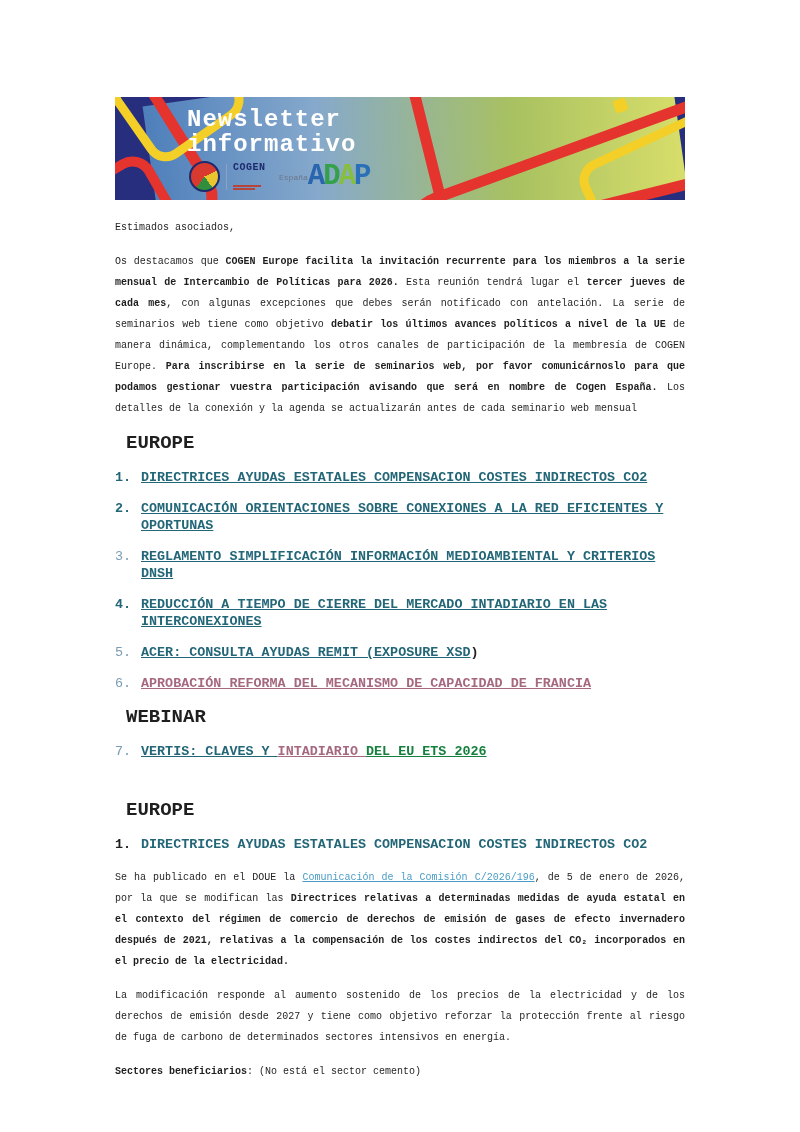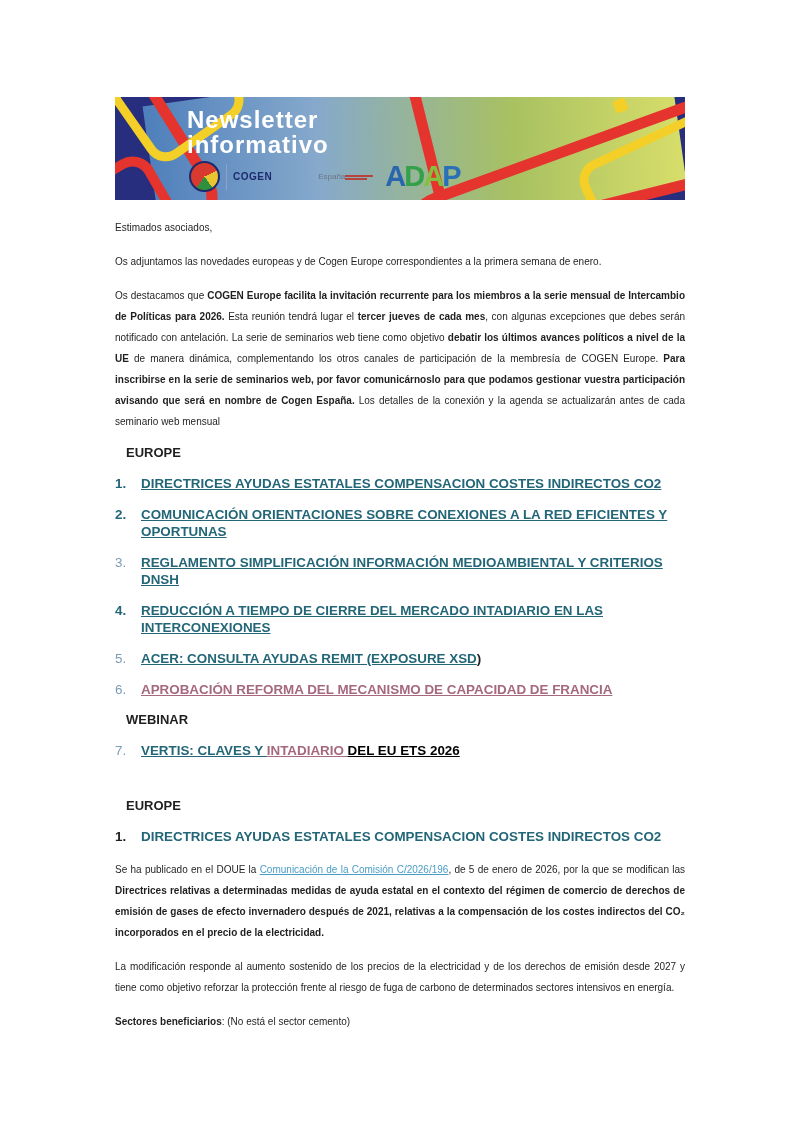--- a/index.html
+++ b/index.html
@@ -1,17 +1,17 @@
 <!DOCTYPE html>
 <html lang="es"><head>
 <meta charset="utf-8">
 <style>
   html,body{margin:0;padding:0;background:#ffffff;}
   .page{position:relative;width:780px;height:1132px;background:#ffffff;overflow:hidden;
-        font-family:Liberation Sans, sans-serif;color:#1f1f1f;}
+        font-family:Liberation Mono, monospace;color:#1f1f1f;}
   .content{position:absolute;left:115px;top:97px;width:570px;}
 
   
   .banner{position:relative;height:103px;background:#272e7d;overflow:hidden;margin-bottom:17px;}
   .banner .shape{position:absolute;box-sizing:border-box;}
   .grad{left:36px;top:-28px;width:528px;height:158px;transform:rotate(-8deg);
         background:linear-gradient(96deg,#4e7fbb 0%,#86a9cc 32%,#a8c161 68%,#d8de6a 100%);}
   .red-rect{border:11px solid #e5332e;border-radius:40px;background:transparent;}
   .yel-rect{border:9px solid #f4cf27;border-radius:22px;background:transparent;}
   .red-left{left:-185px;top:-70px;width:250px;height:270px;transform:rotate(-32deg);}
@@ -21,36 +21,36 @@
   .yel-left{left:6px;top:-52px;width:112px;height:102px;transform:rotate(-35deg);}
   .yel-right{right:-62px;top:34px;width:150px;height:150px;transform:rotate(-25deg);}
   .yel-dot{right:58px;top:2px;width:13px;height:13px;background:#f4cf27;border-radius:3px;transform:rotate(-20deg);}
   .banner-title{position:absolute;left:72px;top:10px;color:#ffffff;font-weight:800;
                 font-size:24px;line-height:25px;letter-spacing:1px;}
   .logo-row{position:absolute;left:74px;top:64px;display:flex;align-items:center;}
   .cogen-emblem{width:27px;height:27px;border-radius:50%;
       background:conic-gradient(from -30deg,#d83a2f 0 95deg,#e9c52f 95deg 175deg,#2f8f3c 175deg 245deg,#d83a2f 245deg 360deg);
       border:2px solid #1d2a6e;}
   .logo-divider{width:1px;height:26px;background:#8fa3c0;margin:0 6px 0 6px;}
-  .cogen-text{display:flex;line-height:1;}
+  .cogen-text{display:flex;flex-direction:column;line-height:1;}
   .cogen-name{font-size:10px;font-weight:800;color:#1d2a6e;letter-spacing:0.5px;}
   .cogen-region{font-size:8px;color:#6b7688;margin-top:1px;padding-left:46px;}
   .cogen-tagline{margin-top:3px;}
   .cogen-tagline i{display:block;height:2px;background:#b5443c;margin-bottom:1px;}
   .cogen-tagline i:nth-child(1){width:28px;} .cogen-tagline i:nth-child(2){width:22px;}
-  .adap{margin-left:12px;font-size:29px;font-weight:800;letter-spacing:-2px;line-height:1;}
+  .adap{margin-left:0;font-size:29px;font-weight:800;letter-spacing:-2px;line-height:1;}
   .adap span:nth-child(1){color:#2a66ae;} .adap span:nth-child(2){color:#34a04a;}
   .adap span:nth-child(3){color:#86bf3f;} .adap span:nth-child(4){color:#2a70b8;}
 
   
   p.body{font-size:10px;line-height:21px;text-align:justify;margin:0 0 13px;}
   .b{font-weight:bold;}
   .u{text-decoration:underline;}
-  .teal{color:#226677;} .mauve{color:#a5687e;} .navy{color:#000000;} .hyperlink{color:#4a9cc6;}
-  .section-label{font-size:13px;font-weight:bold;margin:0 0 15px;padding-left:11px;}
+  .teal{color:#226677;} .mauve{color:#a5687e;} .navy{color:#15803d;} .hyperlink{color:#4a9cc6;}
+  .section-label{font-size:19px;font-weight:bold;margin:0 0 15px;padding-left:11px;}
   .gap-top{margin-top:39px;}
 
   .link-list .row{display:flex;font-size:13.4px;line-height:17px;margin-bottom:14px;font-weight:bold;}
   .num{width:26px;flex:none;}
   .num.strong{color:#226677;font-weight:700;}
   .num.light{color:#7a9cb6;font-weight:400;}
   .link-text{flex:1;}
 
   .detail-heading{display:flex;font-size:13.4px;line-height:17px;font-weight:bold;margin:0 0 14px;}
   .detail-heading .hnum{width:26px;flex:none;color:#1f1f1f;}
@@ -86,21 +86,20 @@
               <i></i>
             </span>
         </div>
         <div class="adap">
           <span>A</span><span>D</span><span>A</span><span>P</span>
         </div>
       </div>
     </div>
 
     <p class="body">Estimados asociados,</p>
-    <p class="body">Os adjuntamos las novedades europeas y de Cogen Europe correspondientes a la primera semana de enero.</p>
     <p class="body"><span>Os destacamos que </span><span class="b">COGEN Europe facilita la invitación recurrente para los miembros a la serie mensual de Intercambio de Políticas para 2026.</span><span> Esta reunión tendrá lugar el </span><span class="b">tercer jueves de cada mes</span><span>, con algunas excepciones que debes serán notificado con antelación.  La serie de seminarios web tiene como objetivo </span><span class="b">debatir los últimos avances políticos a nivel de la UE</span><span> de manera dinámica, complementando los otros canales de participación de la membresía de COGEN Europe. </span><span class="b">Para inscribirse en la serie de seminarios web, por favor comunicárnoslo para que podamos gestionar vuestra participación avisando que será en nombre de Cogen España.</span><span> Los detalles de la conexión y la agenda se actualizarán antes de cada seminario web mensual</span></p>
 
     <div class="section-label">EUROPE</div>
     <div class="link-list">
   <div class="row">
     <span class="num strong">1.</span>
     <span class="link-text"><span class="b u teal">DIRECTRICES AYUDAS ESTATALES COMPENSACION COSTES INDIRECTOS CO2</span></span>
   </div>
 
   <div class="row">

